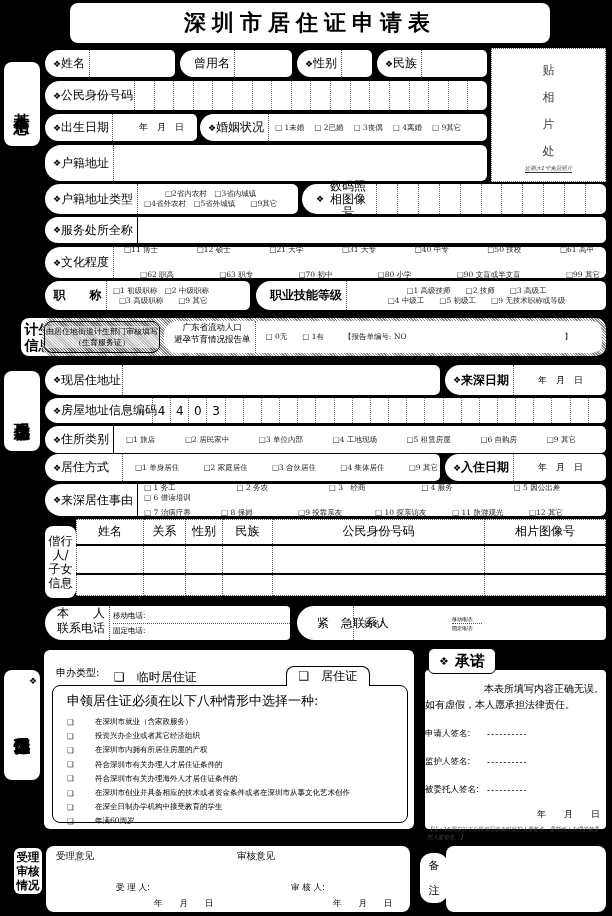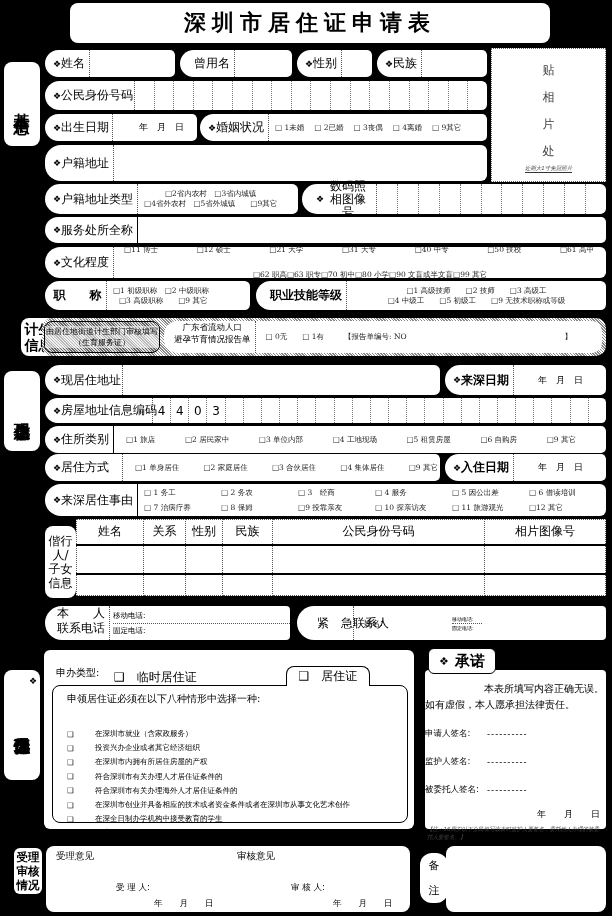--- a/index.html
+++ b/index.html
@@ -123,21 +123,21 @@
   <div style="flex:1;display:flex;flex-direction:column;gap:15px;padding-left:10px">
     <div style="display:flex;justify-content:space-between;padding-right:12px">
       <span class="tiny">□11 博士</span>
       <span class="tiny">□12 硕士</span>
       <span class="tiny">□21 大学</span>
       <span class="tiny">□31 大专</span>
       <span class="tiny">□40 中专</span>
       <span class="tiny">□50 技校</span>
       <span class="tiny">□61 高中</span>
     </div>
-    <div style="display:flex;justify-content:center;padding:0 6px 0 16px">
+    <div style="display:flex;justify-content:space-between;padding:0 6px 0 16px">
       <span class="tiny">□62 职高</span>
       <span class="tiny">□63 职专</span>
       <span class="tiny">□70 初中</span>
       <span class="tiny">□80 小学</span>
       <span class="tiny">□90 文盲或半文盲</span>
       <span class="tiny">□99 其它</span>
     </div>
   </div>
 </div>
 
@@ -236,21 +236,21 @@
     <span class="tiny">□9 其它</span>
   </div>
 </div>
 <div class="abs pill" style="left:445px;top:454px;width:161px;height:27px">
   <span class="lbl dot" style="font-weight:bold">入住日期</span>
   <span style="font-size:9px;padding-left:24px;white-space:pre">年　月　日</span>
 </div>
 <div class="abs pill" style="left:45px;top:484px;width:561px;height:32px">
   <span class="lbl dot" style="border-right:1px solid #000">来深居住事由</span>
   <div style="flex:1;display:flex;flex-direction:column;gap:5px;padding-left:6px">
-    <div style="display:grid;grid-template-columns:repeat(6,1fr)">
+    <div style="display:grid;grid-template-columns:repeat(5,1fr)">
       <span class="tiny">□ 1 务工</span>
       <span class="tiny">□ 2 务农</span>
       <span class="tiny">□ 3　经商</span>
       <span class="tiny">□ 4 服务</span>
       <span class="tiny">□ 5 因公出差</span>
       <span class="tiny">□ 6 借读培训</span>
     </div>
     <div style="display:grid;grid-template-columns:repeat(6,1fr)">
       <span class="tiny">□ 7 治病疗养</span>
       <span class="tiny">□ 8 保姆</span>
@@ -320,21 +320,21 @@
   <span style="position:absolute;right:3px;top:2px;font-size:9px">❖</span>
   <span style="writing-mode:vertical-rl">居住证办理情况</span>
 </div>
 <div class="abs white" style="left:44px;top:650px;width:370px;height:179px;border-radius:6px">
   <span style="position:absolute;left:12px;top:16px;font-size:10px">申办类型:</span>
   <span style="position:absolute;left:70px;top:19px;font-size:12px;white-space:pre">❑　临时居住证</span>
   <div style="position:absolute;left:242px;top:16px;width:84px;height:20px;border:1px solid #000;border-bottom:none;border-radius:8px 8px 0 0;display:flex;align-items:center;justify-content:center;background:#fff;z-index:2">
     <span style="font-size:12px;white-space:pre">❑　居住证</span>
   </div>
   <div style="position:absolute;left:8px;top:35px;width:356px;height:138px;border:1px solid #000;border-radius:8px;padding:6px 0 0 14px">
-    <div style="font-size:10px;margin-bottom:21px">申领居住证必须在以下八种情形中选择一种:</div>
+    <div style="font-size:13px;margin-bottom:5px">申领居住证必须在以下八种情形中选择一种:</div>
     <div style="display:flex;font-family:'DejaVu Serif',serif;font-size:7.5px;height:14.2px;align-items:center">
         <span style="width:28px">❑</span>
         <span>在深圳市就业（含家政服务）</span>
       </div>
     <div style="display:flex;font-family:'DejaVu Serif',serif;font-size:7.5px;height:14.2px;align-items:center">
         <span style="width:28px">❑</span>
         <span>投资兴办企业或者其它经济组织</span>
       </div>
     <div style="display:flex;font-family:'DejaVu Serif',serif;font-size:7.5px;height:14.2px;align-items:center">
         <span style="width:28px">❑</span>

